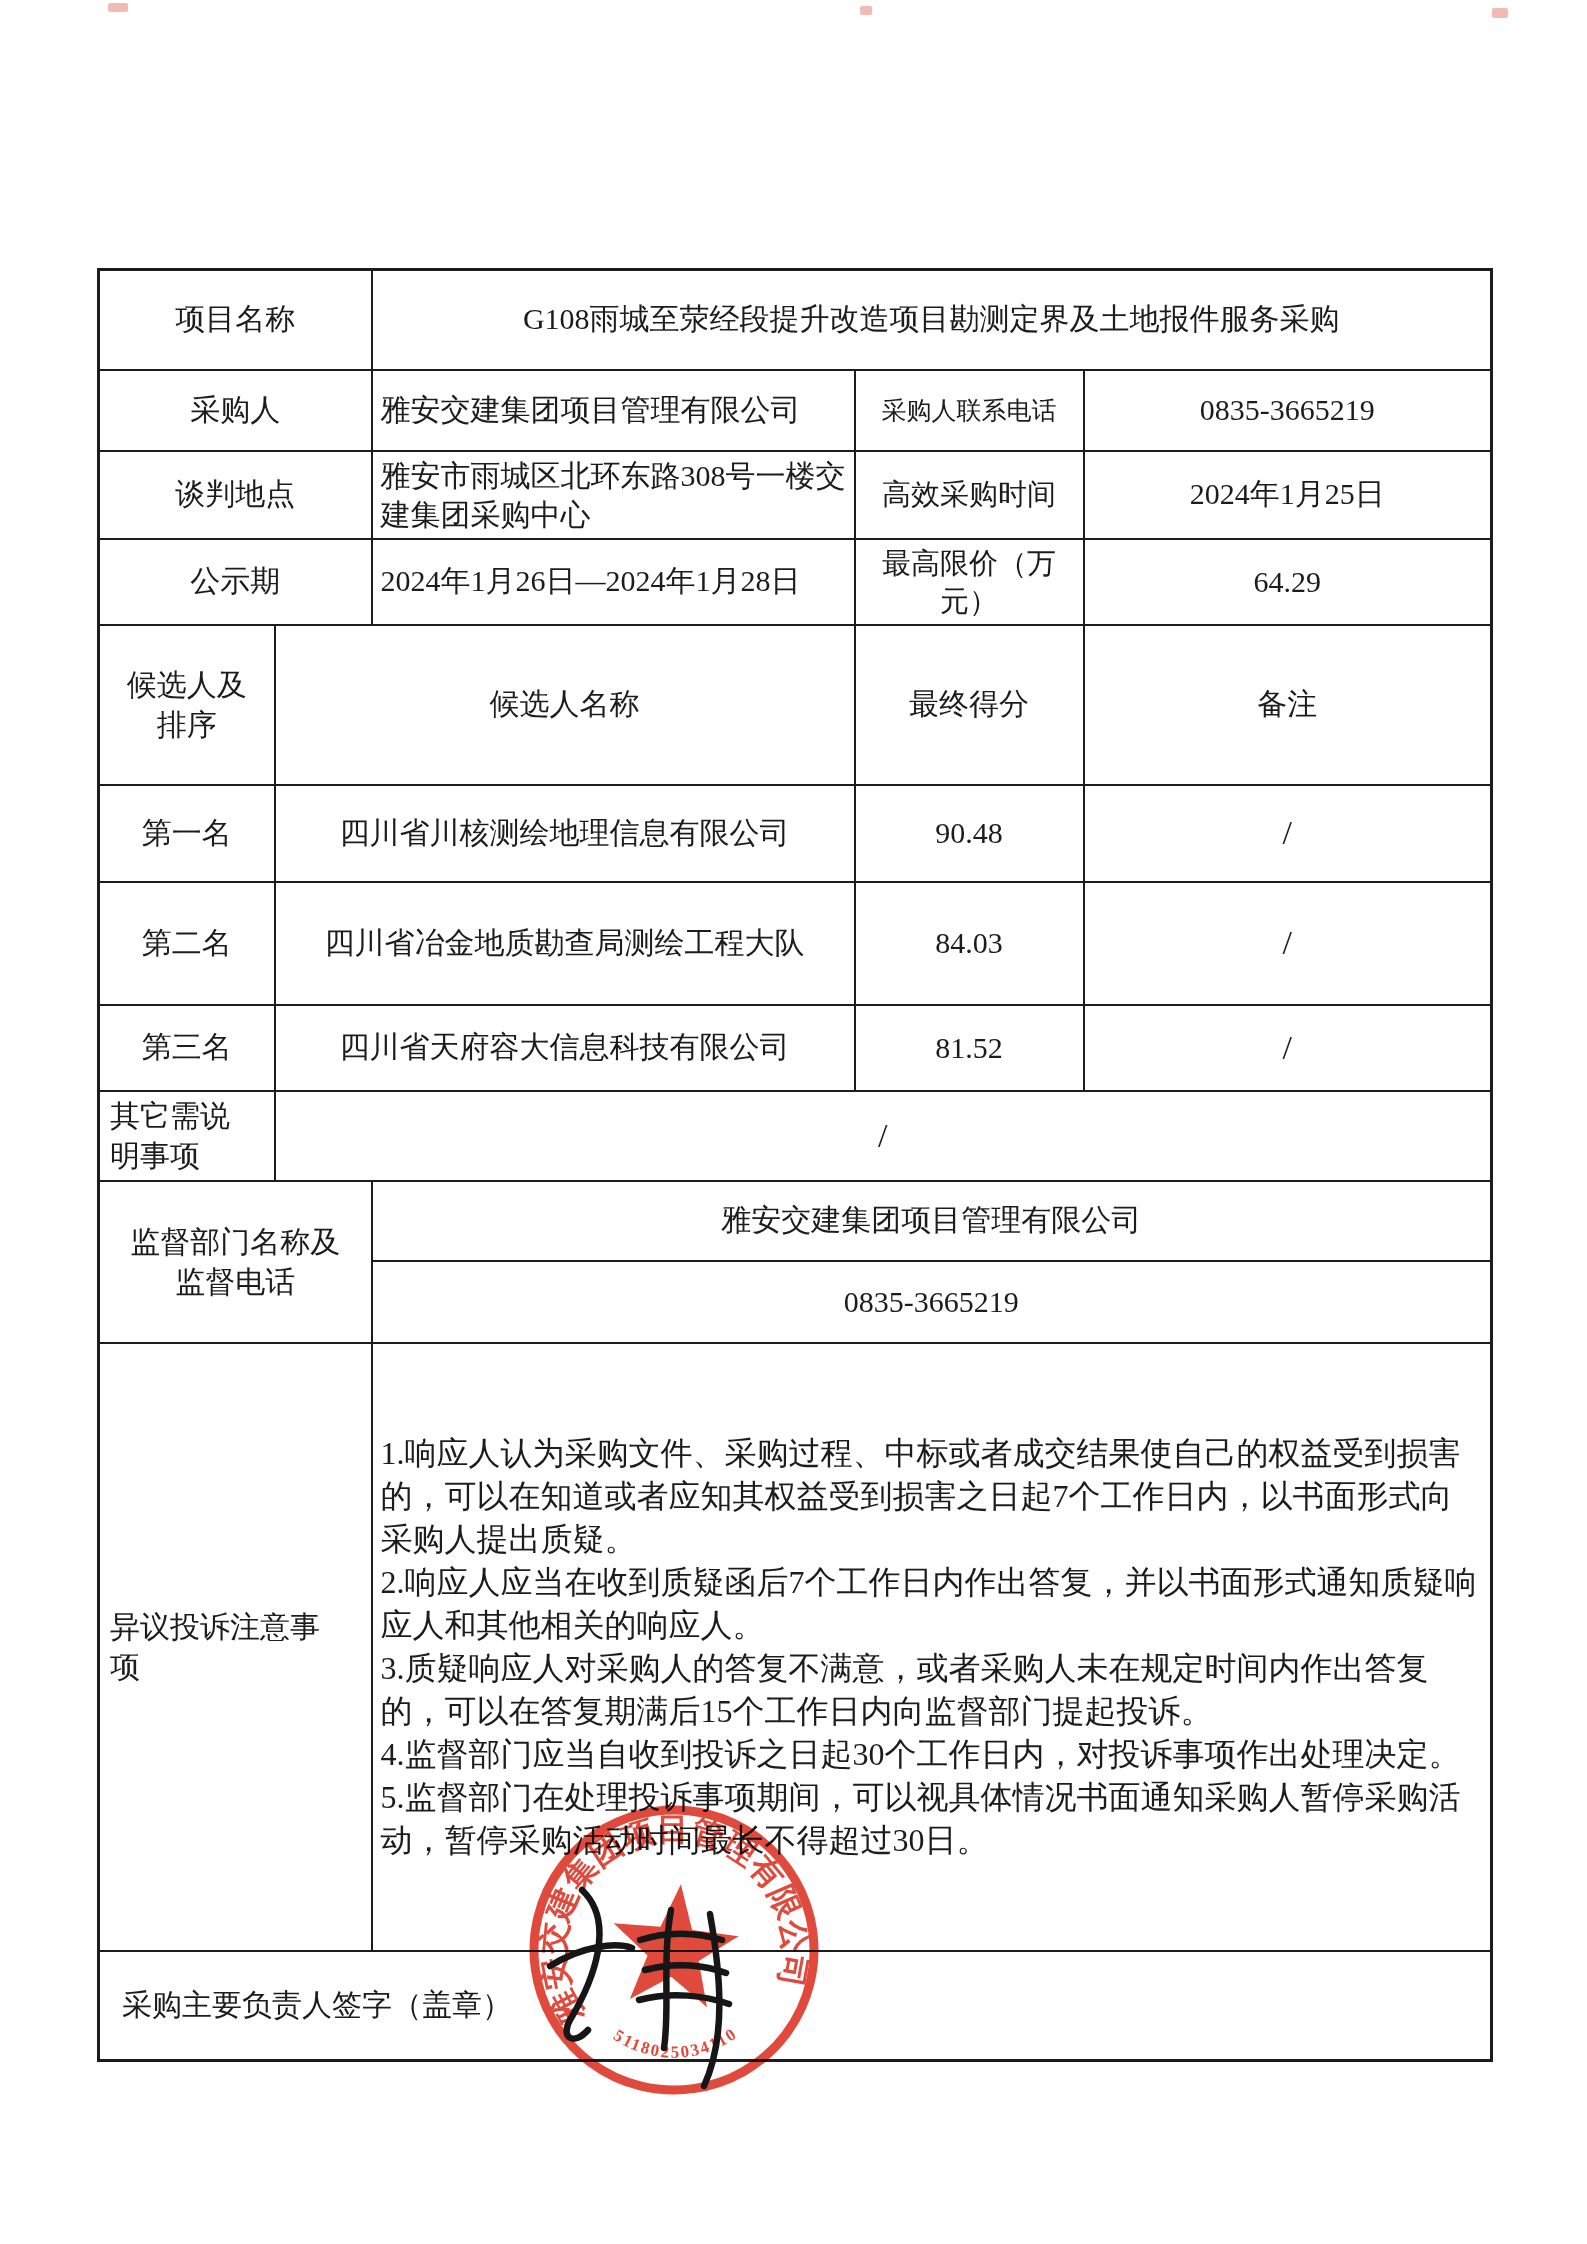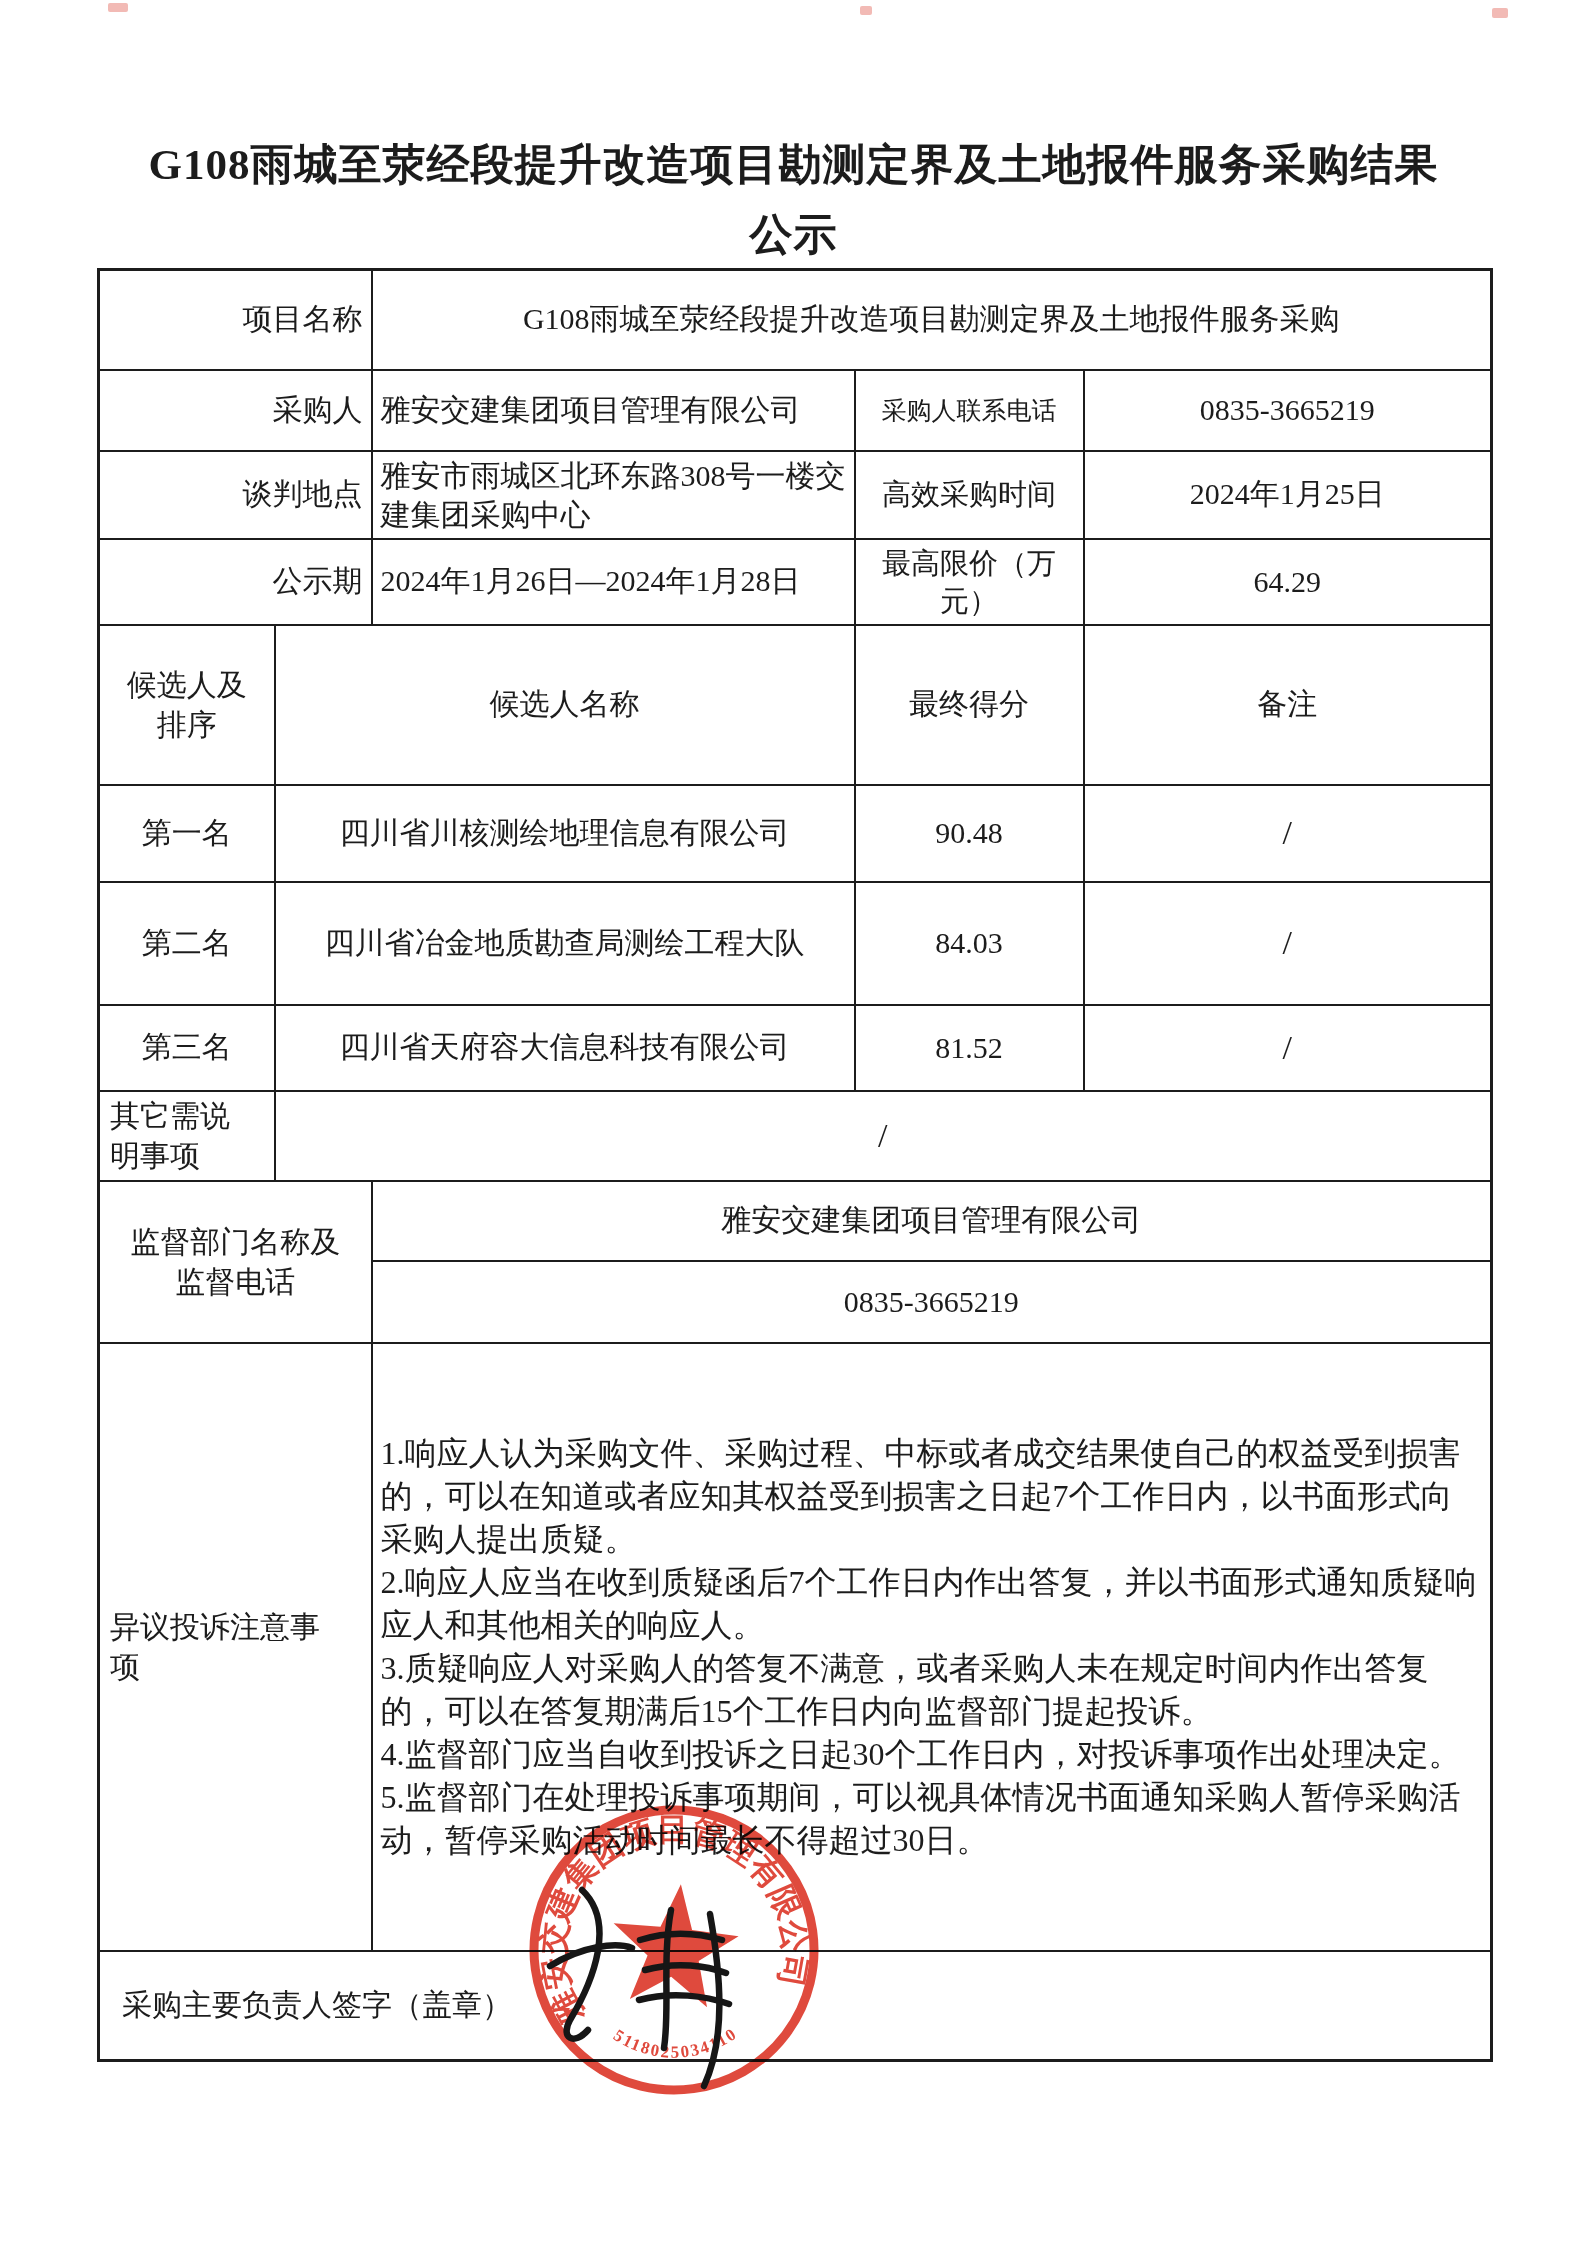--- a/index.html
+++ b/index.html
@@ -24,21 +24,21 @@
     font-size:30px;
   }
   table.doc td{
     border:2px solid #1c1c1c;
     vertical-align:middle;
     padding:4px 8px;
     overflow:hidden;
   }
   td.c{text-align:center;}
   td.l{text-align:left;}
-  td.lab{text-align:right;margin-left:13px;}
+  td.lab{text-align:center;margin-left:13px;}
   td.pad12{padding-left:12px;padding-right:12px;}
   .two-line span{display:block;line-height:40px;}
   .two-line.left span{text-align:left;}
   td.narrowlab{padding-left:15px;padding-right:15px;border-radius:29px;}
   td.dispute-text{
     padding:55px 70px 55px 12px;
     font-size:32px;line-height:43px;vertical-align:middle;margin-top:41px;
   }
   td.dispute-text div{margin:0;}
   .slash{font-size:34px;}
@@ -49,24 +49,20 @@
 </style>
 </head>
 <body>
 
 <div class="page">
 
   <div class="art" style="left:108px;top:3px;width:20px;height:9px;"></div>
   <div class="art" style="left:860px;top:6px;width:12px;height:9px;"></div>
   <div class="art" style="left:1492px;top:8px;width:16px;height:10px;"></div>
 
-  <h1 class="title">
-    <span>G108雨城至荥经段提升改造项目勘测定界及土地报件服务采购结果</span><br>
-    <span>公示</span>
-  </h1>
 
   <table class="doc">
     <colgroup>
       <col style="width:176px">
         <col style="width:97px">
         <col style="width:483px">
       <col style="width:229px">
         <col style="width:408px">
     </colgroup>
 

